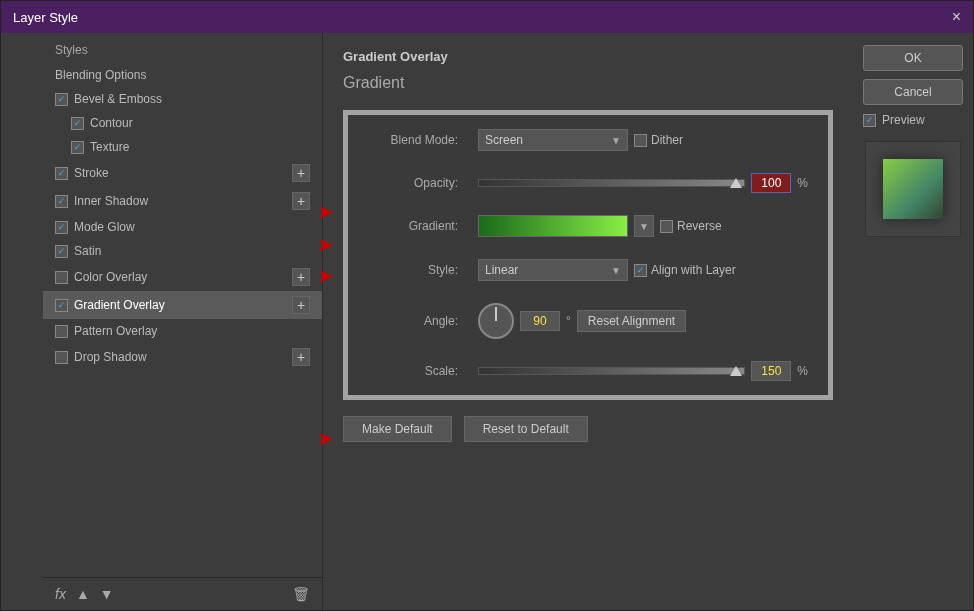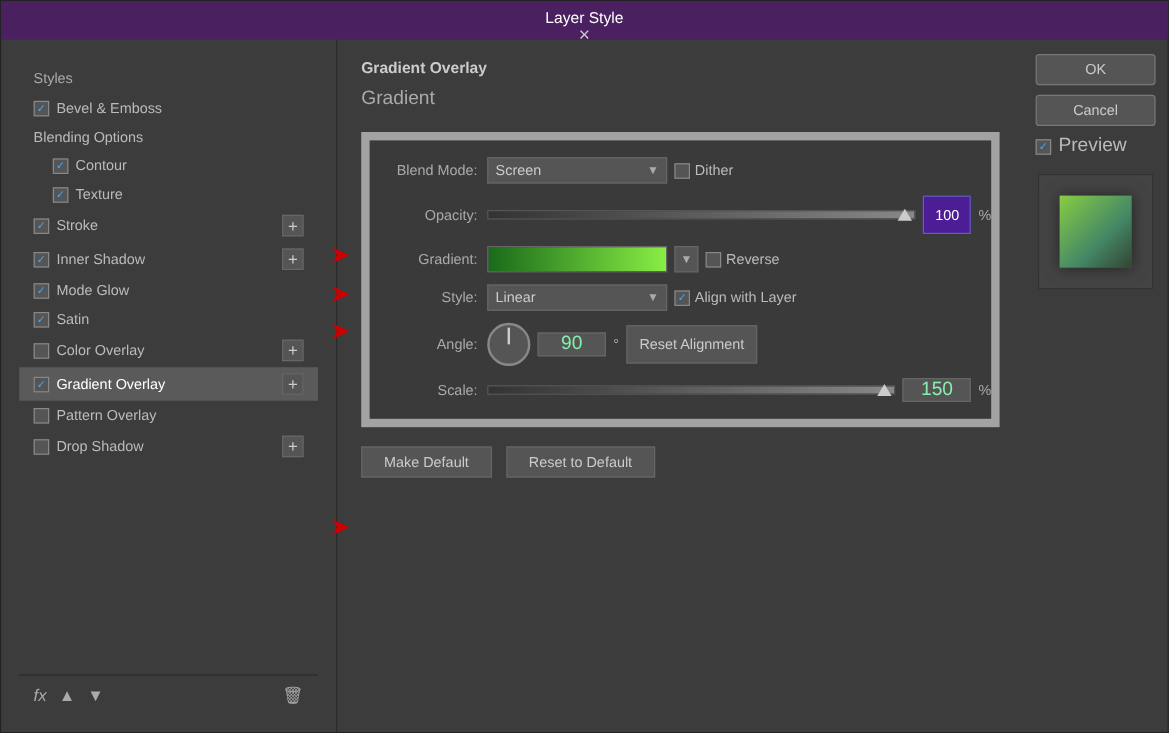--- a/index.html
+++ b/index.html
@@ -25,21 +25,20 @@
     }
     .title-bar {
       background: #4a2060;
       color: #fff;
       padding: 6px 12px;
       display: flex;
       justify-content: space-between;
       align-items: center;
       font-size: 13px;
       height: 32px;
-      flex-direction: column;
     }
     .title-bar .close-btn {
       cursor: pointer;
       font-size: 16px;
       color: #ccc;
       background: none;
       border: none;
       line-height: 1;
     }
     .dialog-body {
@@ -47,21 +46,22 @@
       flex: 1;
       overflow: hidden;
     }
     
     .sidebar {
       width: 280px;
       background: #3c3c3c;
       border-right: 1px solid #2a2a2a;
       display: flex;
       flex-direction: column;
-      padding: 15px;
+      padding: 0;
+      margin-left: 42px;
     }
     .sidebar-header {
       padding: 10px 12px 6px 12px;
       color: #aaa;
       font-size: 12px;
     }
     .sidebar-item {
       padding: 5px 12px;
       color: #bbb;
       cursor: pointer;
@@ -151,43 +151,44 @@
       font-weight: bold;
       margin-bottom: 2px;
     }
     .section-subtitle {
       color: #aaa;
       font-size: 16px;
       margin-bottom: 10px;
     }
     .form-panel {
       background: #3a3a3a;
-      border: 7px solid #a3a3a3;
-      padding: 14px 0;
+      border: 5px solid #a3a3a3;
+      padding: 14px 20px;
       display: flex;
       flex-direction: column;
-      gap: 10px;
+      gap: 22px;
     }
     .form-row {
       display: flex;
       align-items: center;
       gap: 8px;
     }
     .form-label {
       width: 90px;
       text-align: right;
       color: #aaa;
       font-size: 12px;
       flex-shrink: 0;
     }
     .form-control-group {
       display: flex;
       align-items: center;
       gap: 6px;
       flex: 1;
+      margin-left: 12px;
     }
     .dropdown {
       background: #555;
       border: 1px solid #666;
       color: #ccc;
       padding: 2px 6px;
       font-size: 12px;
       width: 150px;
       display: flex;
       align-items: center;
@@ -218,35 +219,35 @@
       top: 50%;
       transform: translateY(-50%);
       width: 0;
       height: 0;
       border-left: 6px solid transparent;
       border-right: 6px solid transparent;
       border-bottom: 10px solid #ccc;
     }
     .number-input {
       width: 40px;
-      background: #4c1d95;
+      background: #7f1d1d;
       border: 1px solid #6060bb;
       color: #fff;
       text-align: center;
       font-size: 12px;
       padding: 1px 2px;
-      height: 32px;
+      height: 20px;
     }
     .number-input-plain {
-      width: 57px;
+      width: 40px;
       background: #555;
       border: 1px solid #666;
-      color: #86efac;
+      color: #fde047;
       text-align: center;
-      font-size: 16px;
+      font-size: 12px;
       padding: 1px 2px;
       height: 20px;
     }
     .percent-label {
       color: #aaa;
       font-size: 12px;
     }
     .checkbox-label {
       display: flex;
       align-items: center;
@@ -285,21 +286,21 @@
       transform-origin: bottom center;
       transform: translate(-50%, -100%) rotate(0deg);
     }
     .reset-align-btn {
       background: #555;
       border: 1px solid #666;
       color: #ccc;
       padding: 2px 10px;
       font-size: 12px;
       cursor: pointer;
-      height: 32px;
+      height: 22px;
     }
     .action-buttons {
       display: flex;
       gap: 12px;
       margin-top: 8px;
     }
     .action-btn {
       background: #555;
       border: 1px solid #666;
       color: #ccc;
@@ -324,21 +325,21 @@
       border: 1px solid #777;
       color: #ccc;
       font-size: 12px;
       cursor: pointer;
       border-radius: 3px;
     }
     .preview-checkbox {
       display: flex;
       align-items: center;
       gap: 6px;
-      font-size: 16px;
+      font-size: 12px;
       color: #bbb;
       width: 100px;
     }
     .preview-box {
       width: 96px;
       height: 96px;
       background: #444;
       border: 1px solid #333;
       margin-top: 6px;
       display: flex;
@@ -368,28 +369,28 @@
     <button class="close-btn">×</button>
   </div>
 
   <div class="dialog-body">
 
     <div class="sidebar">
       <div class="sidebar-header">Styles</div>
 
       <div class="sidebar-item">
         <div class="sidebar-item-left">
+          <span>Blending Options</span>
+        </div>
+      </div>
+
+      <div class="sidebar-item">
+        <div class="sidebar-item-left">
           <div class="checkbox checked"></div>
           <span>Bevel &amp; Emboss</span>
-        </div>
-      </div>
-
-      <div class="sidebar-item">
-        <div class="sidebar-item-left">
-          <span>Blending Options</span>
         </div>
       </div>
 
       <div class="sidebar-item indented">
         <div class="sidebar-item-left">
           <div class="checkbox checked"></div>
           <span>Contour</span>
         </div>
       </div>
 

